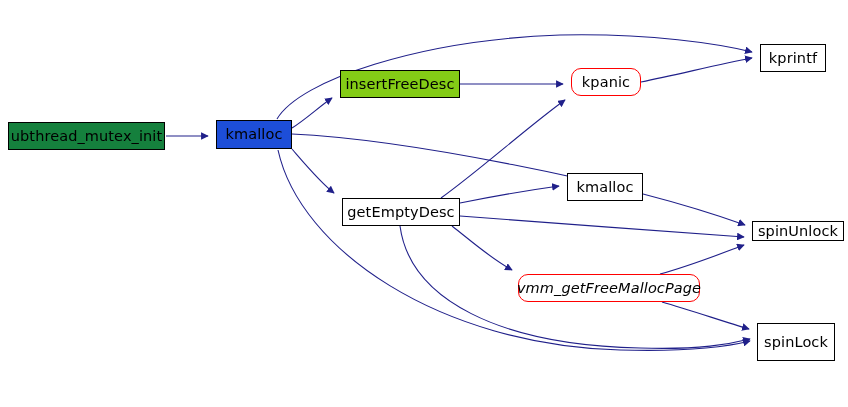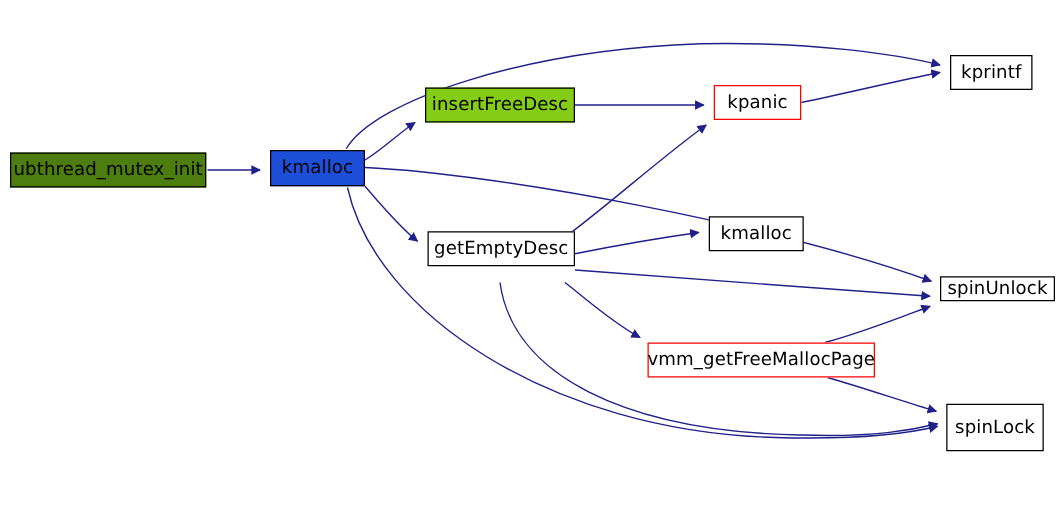--- a/index.html
+++ b/index.html
@@ -41,20 +41,21 @@
     background: #ffffff;
     border: 1px solid #000000;
     color: #000000;
     font-size: 14.5px;
     line-height: 1;
     white-space: nowrap;
     letter-spacing: 0.1px;
   }
   .node.red {
     border-color: #ff0000;
+    border-radius: 10px;
   }
   .node.filled {
     background: #bfbfbf;
   }
   .node-label {
     display: block;
     padding: 0 2px;
   }
 </style>
 </head>
@@ -79,44 +80,44 @@
         <path d="M 441,198 C 480,170 530,125 565,100" class="edge-path" marker-end="url(#arrow)" stroke="#20208a"></path>
         <path d="M 460,203 C 490,197 530,190 559,186" class="edge-path" marker-end="url(#arrow)" stroke="#20208a"></path>
         <path d="M 460,216 C 540,222 660,231 744,237" class="edge-path" marker-end="url(#arrow)" stroke="#20208a"></path>
         <path d="M 452,226 C 470,240 490,258 512,270" class="edge-path" marker-end="url(#arrow)" stroke="#20208a"></path>
         <path d="M 400,226 C 410,300 500,345 640,348 C 700,350 730,344 750,339" class="edge-path" marker-end="url(#arrow)" stroke="#20208a"></path>
         <path d="M 660,274 C 690,266 720,254 744,245" class="edge-path" marker-end="url(#arrow)" stroke="#20208a"></path>
         <path d="M 662,302 C 690,310 725,322 749,329" class="edge-path" marker-end="url(#arrow)" stroke="#20208a"></path>
       </g>
   </svg>
   <div id="node-layer">
-      <div class="node filled" style="left: 8px; top: 122px; width: 157px; height: 28px; border-color: rgb(0, 0, 0); background: #4d7c0f;">
+      <div class="node filled" style="left: 8px; top: 122px; width: 157px; height: 28px; border-color: rgb(0, 0, 0); background: #15803d;">
         <span class="node-label">ubthread_mutex_init</span>
       </div>
       <div class="node" style="left: 216px; top: 120px; width: 76px; height: 29px; border-color: rgb(0, 0, 0); background: #1d4ed8;">
         <span class="node-label">kmalloc</span>
       </div>
       <div class="node" style="left: 340px; top: 70px; width: 120px; height: 28px; border-color: rgb(0, 0, 0); background: #84cc16;">
         <span class="node-label">insertFreeDesc</span>
       </div>
       <div class="node red" style="left: 571px; top: 68px; width: 70px; height: 28px; border-color: rgb(255, 0, 0); background: rgb(255, 255, 255);">
         <span class="node-label">kpanic</span>
       </div>
       <div class="node" style="left: 760px; top: 44px; width: 66px; height: 28px; border-color: rgb(0, 0, 0); background: rgb(255, 255, 255);">
         <span class="node-label">kprintf</span>
       </div>
       <div class="node" style="left: 567px; top: 173px; width: 76px; height: 28px; border-color: rgb(0, 0, 0); background: rgb(255, 255, 255);">
         <span class="node-label">kmalloc</span>
       </div>
-      <div class="node" style="left: 342px; top: 185px; width: 118px; height: 28px; border-color: rgb(0, 0, 0); background: rgb(255, 255, 255);">
+      <div class="node" style="left: 342px; top: 198px; width: 118px; height: 28px; border-color: rgb(0, 0, 0); background: rgb(255, 255, 255);">
         <span class="node-label">getEmptyDesc</span>
       </div>
       <div class="node" style="left: 752px; top: 221px; width: 92px; height: 20px; border-color: rgb(0, 0, 0); background: rgb(255, 255, 255);">
         <span class="node-label">spinUnlock</span>
       </div>
-      <div class="node red" style="left: 518px; top: 274px; width: 182px; height: 28px; border-color: rgb(255, 0, 0); background: rgb(255, 255, 255);">
+      <div class="node red" style="left: 518px; top: 274px; width: 182px; height: 28px; border-color: rgb(255, 0, 0); background: rgb(255, 255, 255); font-style: italic;">
         <span class="node-label">vmm_getFreeMallocPage</span>
       </div>
       <div class="node" style="left: 757px; top: 323px; width: 78px; height: 38px; border-color: rgb(0, 0, 0); background: rgb(255, 255, 255);">
         <span class="node-label">spinLock</span>
       </div>
     </div>
 </div>
 
 </body></html>

